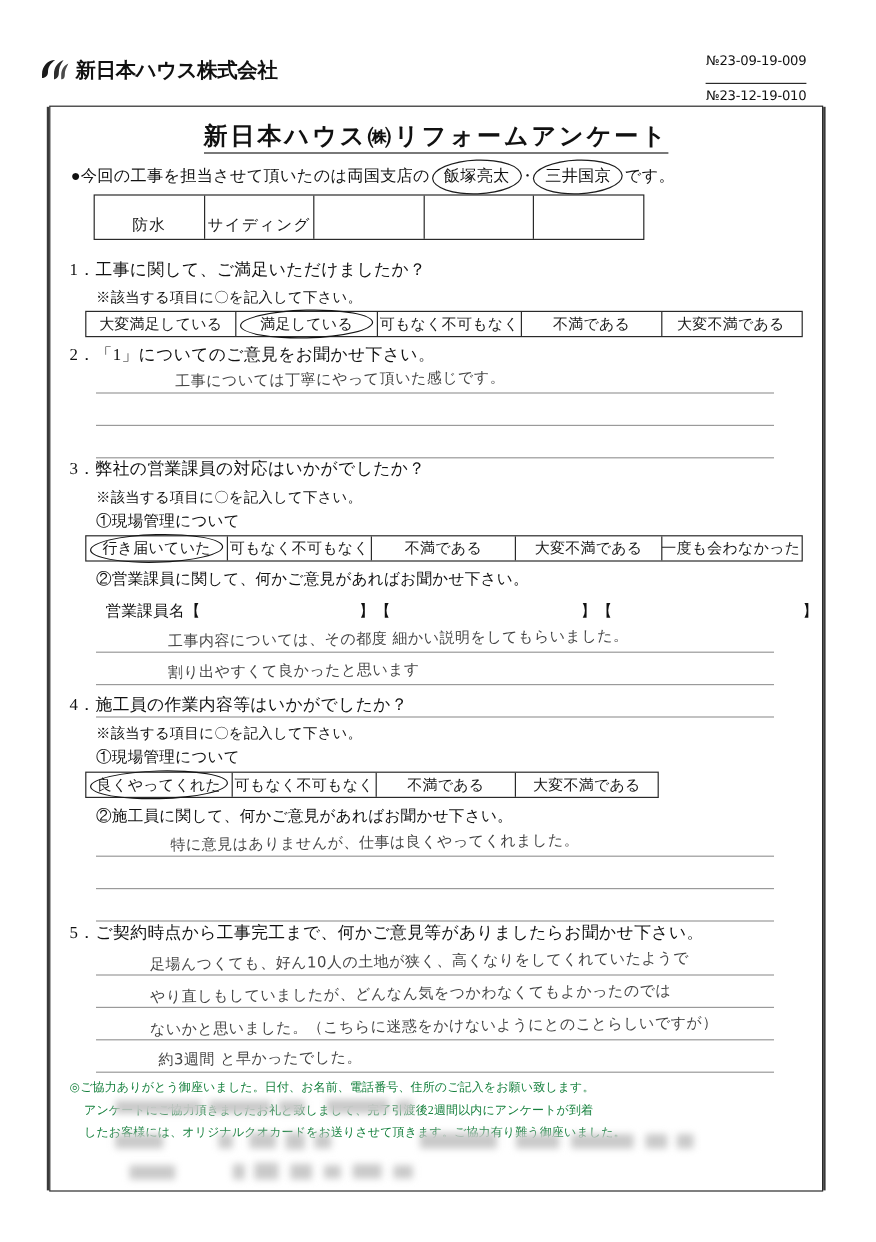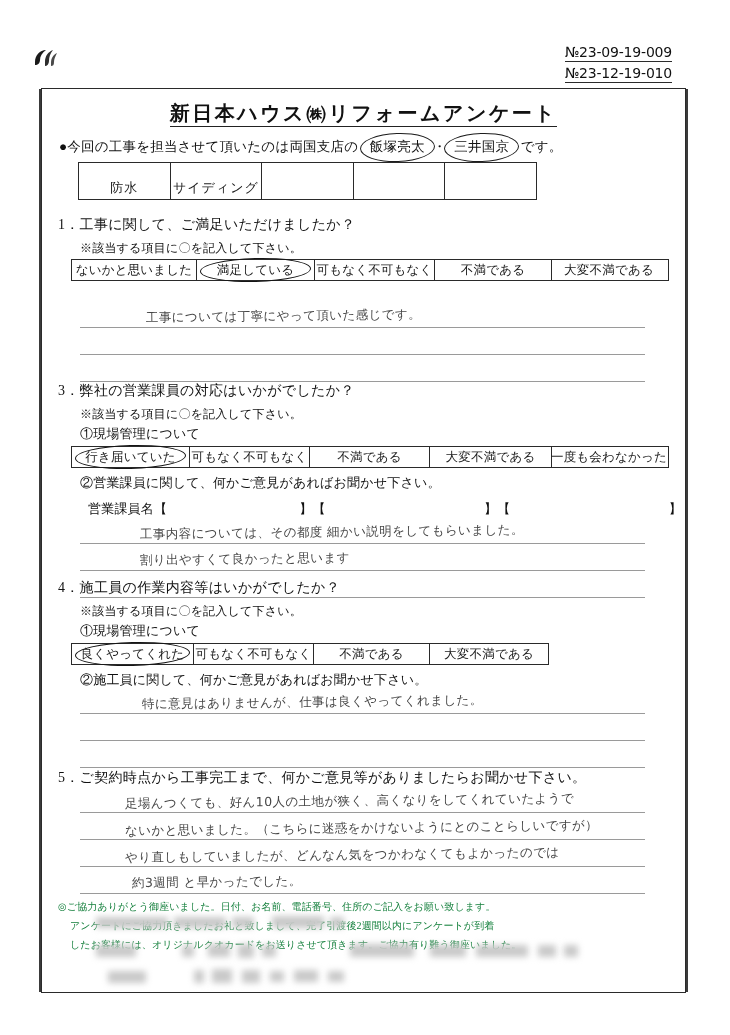--- a/index.html
+++ b/index.html
@@ -46,25 +46,25 @@
     white-space: nowrap;
   }
   .ref-numbers {
     position: absolute;
     right: 58px;
     top: 0px;
     text-align: left;
   }
   .ref-line {
     font-family: "DejaVu Sans", "Liberation Sans", sans-serif;
-    font-size: 14px;
+    font-size: 11px;
     letter-spacing: -0.2px;
     color: #111;
     border-bottom: 1px solid #2b2b2b;
-    padding-bottom: 1px;
+    padding-bottom: 12px;
     margin-bottom: 3px;
     white-space: nowrap;
   }
 
   
   .form-frame {
     position: absolute;
     left: 41px;
     top: 88px;
     width: 645px;
@@ -274,20 +274,21 @@
 <div class="page-header">
 
   <div class="logo-block">
     <span class="logo-mark">
       <svg width="26" height="24" viewBox="0 0 26 24" aria-hidden="true">
         <path d="M3,16 C3,9 8,4 14,4 C10,7 8,10 8,14 C8,17 6,19 3,19 Z" fill="#1a1a1a"></path>
         <path d="M13,16 C13,10 16,6 21,4 C18,8 17,11 17,15 C17,18 15,20 13,20 Z" fill="#2d2d2d"></path>
         <path d="M19,17 C19,12 21,9 25,7 C23,11 22,13 22,16 C22,19 21,20 19,20 Z" fill="#4a4a4a"></path>
       </svg>
     </span>
+    <span class="logo-text">新日本ハウス株式会社</span>
   </div>
 
   <div class="ref-numbers">
     <div class="ref-line">№23-09-19-009</div>
     <div class="ref-line">№23-12-19-010</div>
   </div>
 
 </div>
 
 <div class="form-frame">
@@ -308,27 +309,28 @@
     <div class="worktype-cell">サイディング</div>
     <div class="worktype-cell"></div>
     <div class="worktype-cell"></div>
     <div class="worktype-cell"></div>
   </div>
 
   <div class="q-title" style="top:127px;">1．工事に関して、ご満足いただけましたか？</div>
   <div class="q-note" style="top:151px;">※該当する項目に〇を記入して下さい。</div>
 
   <div class="opt-table" style="top:170px; width:598px;">
-    <div class="opt-cell" style="width:125px;">ないかと思いました</div>
+    <div class="opt-cell" style="width:125px;">大変満足している</div>
     <div class="opt-cell selected" style="width:118px;">満足している</div>
     <div class="opt-cell" style="width:120px;">可もなく不可もなく</div>
     <div class="opt-cell" style="width:117px;">不満である</div>
     <div class="opt-cell" style="width:114px;">大変不満である</div>
   </div>
 
+  <div class="q-title" style="top:198px;">2．「1」についてのご意見をお聞かせ下さい。</div>
 
   <div class="write-area" style="top:212px;">
     <div class="write-line">
       <span class="hw" style="left:66px;">工事については丁寧にやって頂いた感じです。</span>
     </div>
     <div class="write-line">
       <span class="hw" style="left:66px;"></span>
     </div>
     <div class="write-line">
       <span class="hw" style="left:66px;"></span>
@@ -390,24 +392,24 @@
     </div>
   </div>
 
   <div class="q-title" style="top:680px;">5．ご契約時点から工事完工まで、何かご意見等がありましたらお聞かせ下さい。</div>
 
   <div class="write-area" style="top:697px;">
     <div class="write-line">
       <span class="hw" style="left:45px;">足場んつくても、好ん10人の土地が狭く、高くなりをしてくれていたようで</span>
     </div>
     <div class="write-line">
+      <span class="hw" style="left:45px;">やり直しもしていましたが、どんなん気をつかわなくてもよかったのでは</span>
+    </div>
+    <div class="write-line">
       <span class="hw" style="left:45px;">ないかと思いました。（こちらに迷惑をかけないようにとのことらしいですが）</span>
-    </div>
-    <div class="write-line">
-      <span class="hw" style="left:45px;">やり直しもしていましたが、どんなん気をつかわなくてもよかったのでは</span>
     </div>
     <div class="write-line">
       <span class="hw" style="left:52px;">約3週間 と早かったでした。</span>
     </div>
   </div>
 
   <div class="footer-text" style="top:808px;">
     <span>◎ご協力ありがとう御座いました。日付、お名前、電話番号、住所のご記入をお願い致します。</span>
     <span class="l2">アンケートにご協力頂きましたお礼と致しまして、完了引渡後2週間以内にアンケートが到着</span>
     <span class="l3">したお客様には、オリジナルクオカードをお送りさせて頂きます。ご協力有り難う御座いました。</span>

